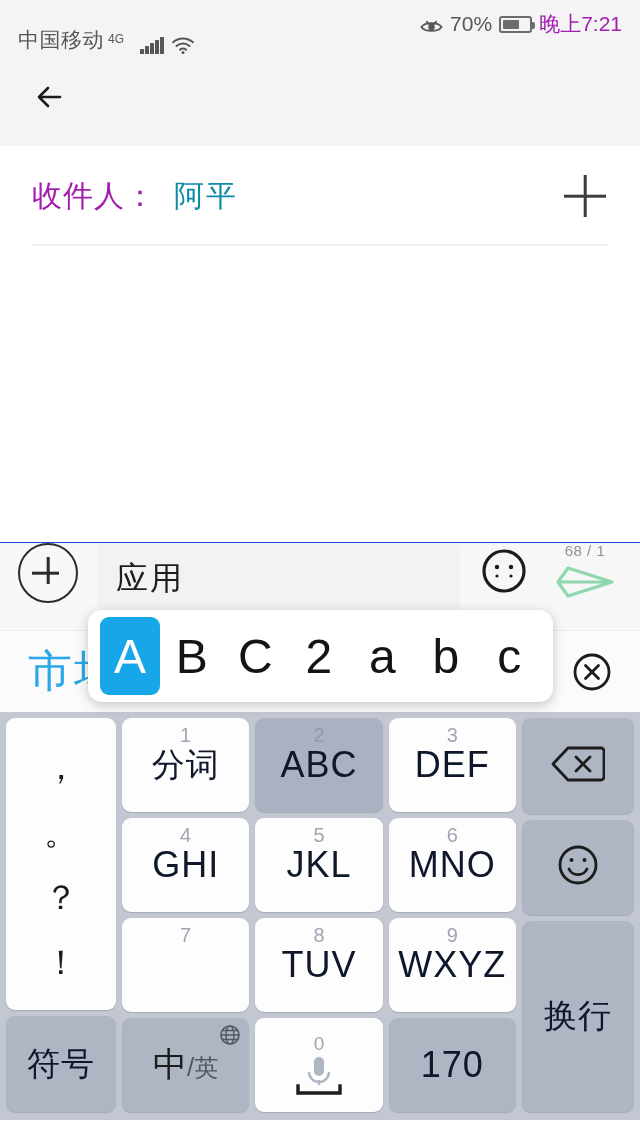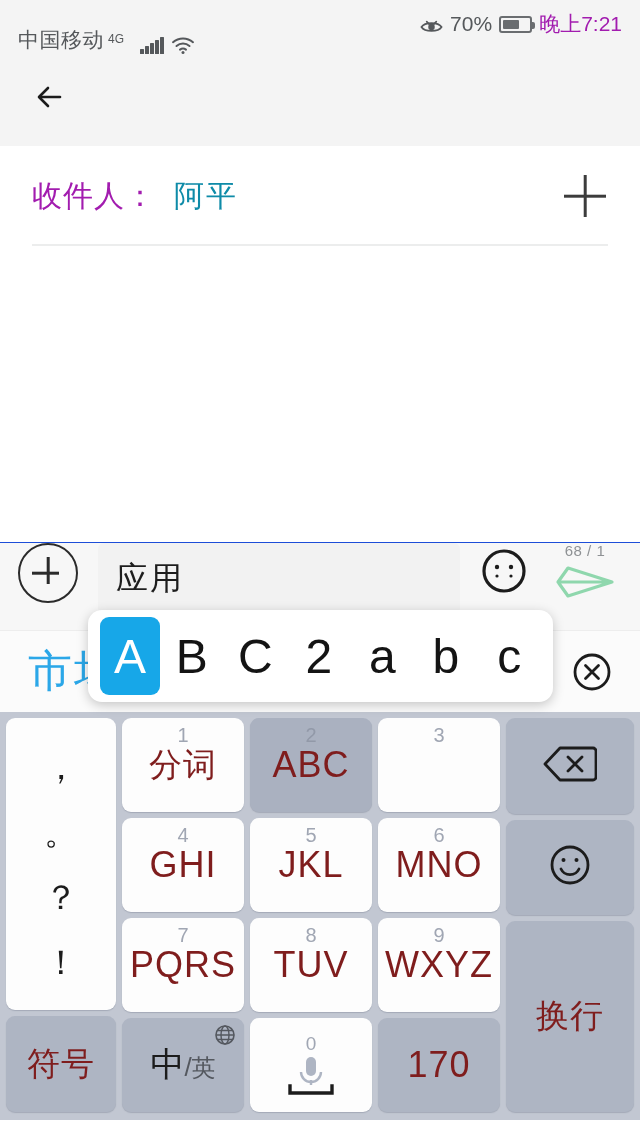--- a/index.html
+++ b/index.html
@@ -104,36 +104,36 @@
   .cand-clear{margin-left:auto;width:48px;height:48px;cursor:pointer;}
 
   
   .keyboard{
     background:#c2c7d2;height:408px;padding:6px 6px 8px 6px;box-sizing:border-box;
     display:flex;gap:6px;position:relative;
   }
   .kb-col{display:flex;flex-direction:column;gap:6px;}
   .kb-col.punct{width:110px;}
   .kb-col.mid{flex:1 1 auto;}
-  .kb-col.right{width:128px;}
+  .kb-col.right{width:112px;}
   .kb-row{display:flex;gap:6px;flex:1 1 0;}
   .key{
     border-radius:9px;display:flex;align-items:center;justify-content:center;
     position:relative;cursor:pointer;user-select:none;
     box-shadow:0 1px 1px rgba(110,118,135,0.35);
   }
   .key.white{background:#fdfdfd;}
   .key.gray{background:#aeb5c3;}
   .key.pressed{background:#aab1c0;}
   .key.flex{flex:1 1 0;}
   .key .num{
     position:absolute;top:6px;left:0;right:0;text-align:center;
     font-size:20px;color:#a0a6b3;
   }
-  .key .lbl{font-size:36px;color:#7f1d1d;letter-spacing:1px;}
+  .key .lbl{font-size:36px;color:#0f172a;letter-spacing:1px;}
   .key .lbl.cn{font-size:33px;}
   .key.pressed .num{color:#9299a8}
   .punct-key{
     flex:1 1 0;background:#fdfdfd;border-radius:9px;
     display:flex;flex-direction:column;align-items:center;justify-content:space-around;
     padding:16px 0;box-sizing:border-box;cursor:pointer;
     box-shadow:0 1px 1px rgba(110,118,135,0.35);
   }
   .punct-key span{font-size:34px;color:#1c1c1c;line-height:1;}
   .globe{position:absolute;top:6px;right:8px;width:22px;height:22px;}
@@ -281,20 +281,21 @@
         <div class="key white flex">
           <span class="num">1</span>
           <span class="lbl cn">分词</span>
         </div>
         <div class="key pressed flex">
           <span class="num">2</span>
           <span class="lbl">ABC</span>
         </div>
         <div class="key white flex">
           <span class="num">3</span>
+          <span class="lbl">DEF</span>
         </div>
       </div>
 
       <div class="kb-row">
         <div class="key white flex">
           <span class="num">4</span>
           <span class="lbl">GHI</span>
         </div>
         <div class="key white flex">
           <span class="num">5</span>
@@ -302,21 +303,20 @@
         </div>
         <div class="key white flex">
           <span class="num">6</span>
           <span class="lbl">MNO</span>
         </div>
       </div>
 
       <div class="kb-row">
         <div class="key white flex">
           <span class="num">7</span>
-          <span class="lbl">PQRS</span>
         </div>
         <div class="key white flex">
           <span class="num">8</span>
           <span class="lbl">TUV</span>
         </div>
         <div class="key white flex">
           <span class="num">9</span>
           <span class="lbl">WXYZ</span>
         </div>
       </div>

